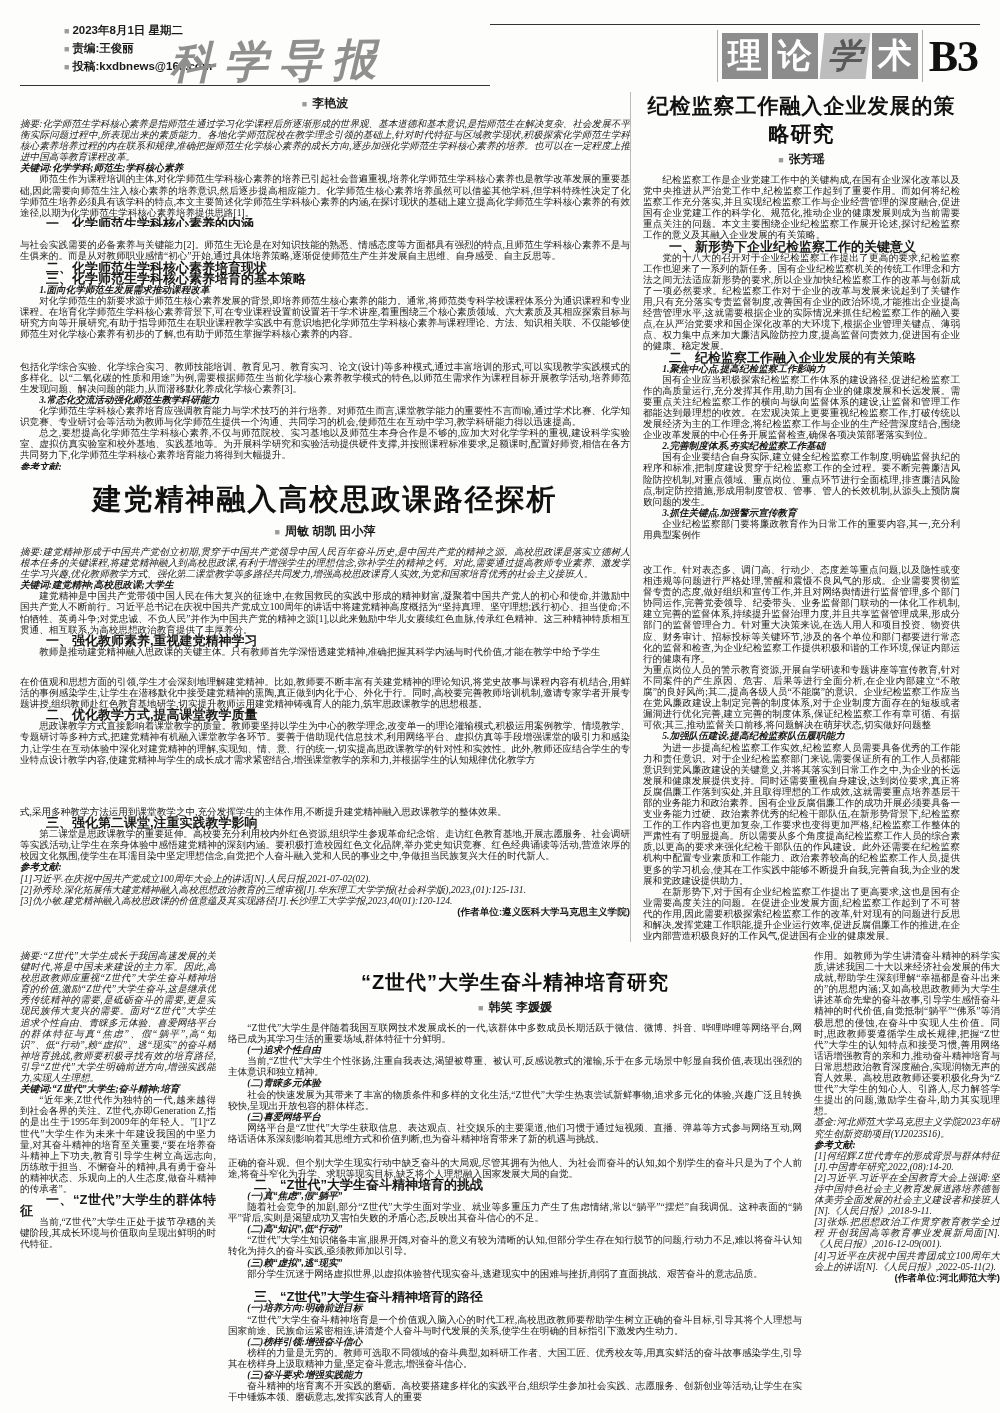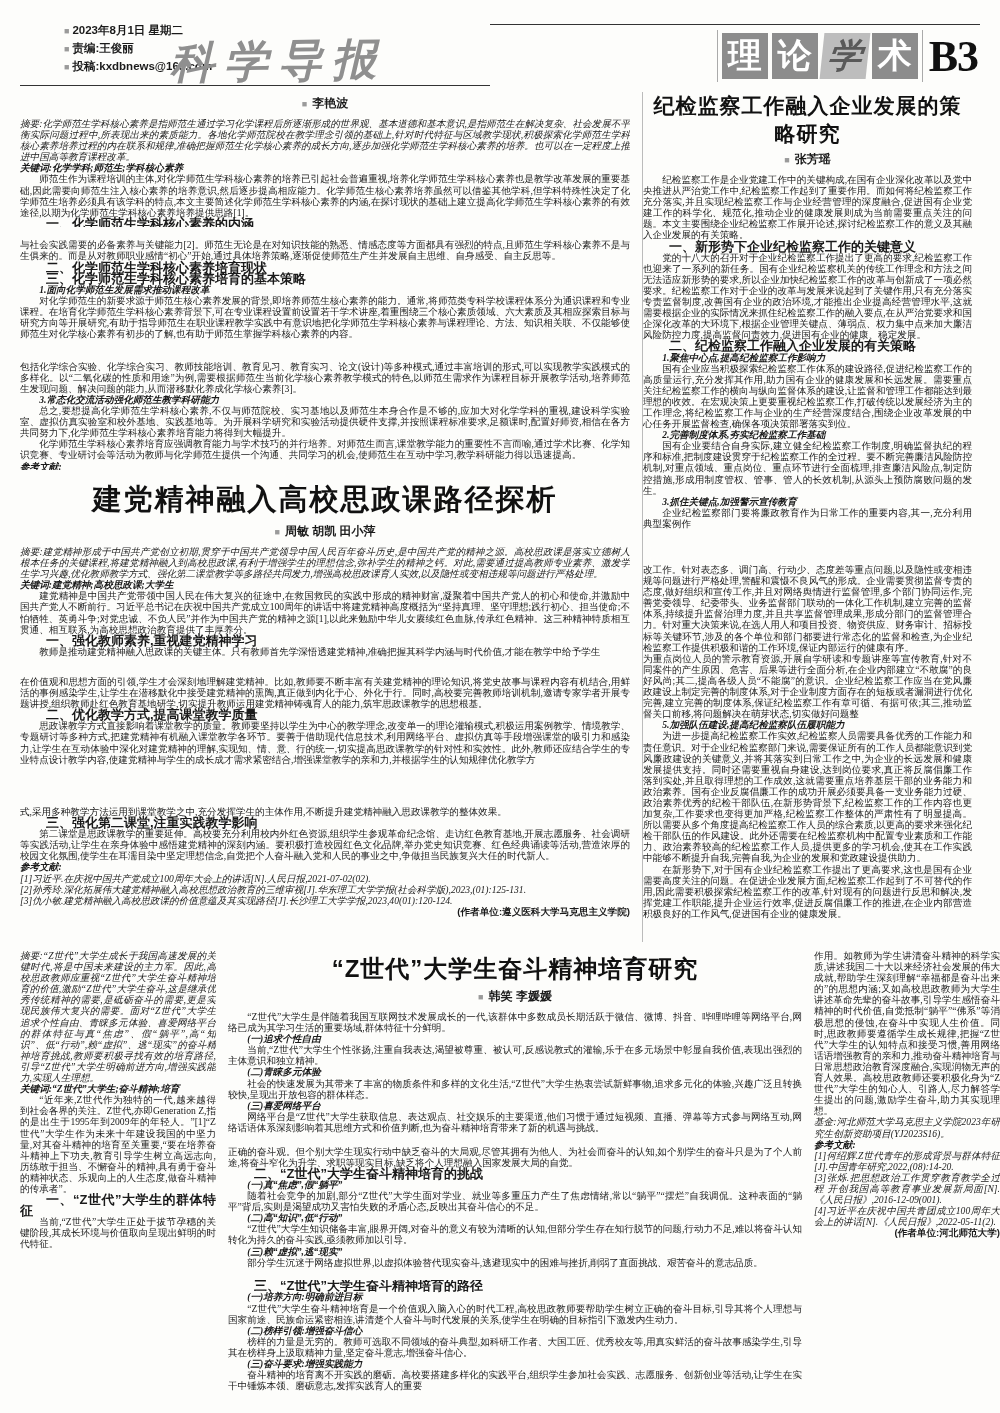--- a/index.html
+++ b/index.html
@@ -31,33 +31,33 @@
   .cont { text-indent:0; }
   .abs, .kw, .ref, .refh, .fund { font-style:italic; }
   .kw, .refh { font-weight:bold; }
   .h1 { font-weight:bold; font-style:normal; font-family:"Liberation Sans","DejaVu Sans",sans-serif; text-indent:2em; font-size:13px; }
   .h2 { font-weight:bold; font-style:italic; text-indent:2em; }
   .attr { font-weight:bold; text-align:right; font-family:"Liberation Sans",sans-serif; font-style:normal; }
 
   
   .band-top { display:flex; }
   .left-zone { width:610px; }
-  .right-zone { width:330px; margin-left:12px; border-left:1px solid #bbb; }
+  .right-zone { width:330px; border-left:1px solid #bbb; padding-left:12px; }
   .a1-title { font-size:29px; letter-spacing:2px; }
   .a1 .cols { height:352px; }
   .a2-title { font-size:21px; letter-spacing:1px; }
   .a2 .cols { height:768px; }
   .a3 { margin-top:10px; }
   .a3-title { font-size:29px; letter-spacing:2px; }
   .a3 .cols { height:378px; }
 
   .band-bottom { display:flex; margin-top:8px; gap:12px; }
   .a4-abscol { width:196px; overflow:hidden; font-size:9.6px; line-height:11.1px; text-align:justify; height:462px; flex:none; }
   .a4-mid { width:574px; flex:none; }
-  .a4-title { font-size:24px; letter-spacing:1px; margin-top:3px; }
+  .a4-title { font-size:20px; letter-spacing:1px; margin-top:19px; }
   .a4-mid .cols { height:392px; }
   .a4-lastcol { width:186px; overflow:hidden; font-size:9.6px; line-height:11.1px; text-align:justify; height:462px; flex:none; }
 </style>
 </head>
 <body>
 
 <div class="sheet">
 
   <div class="hdr">
     <div class="hdr-rule-left"></div>
@@ -94,34 +94,34 @@
           <div class="col">
               <div class="blk cont">与社会实践需要的必备素养与关键能力[2]。师范生无论是在对知识技能的熟悉、情感态度等方面都具有强烈的特点,且师范生学科核心素养不是与生俱来的。而是从对教师职业感情“初心”开始,通过具体培养策略,逐渐促使师范生产生并发展自主思维、自身感受、自主反思等。</div>
               <div class="blk h1">二、化学师范生学科核心素养培育现状</div>
               <div class="blk h1">三、化学师范生学科核心素养培育的基本策略</div>
               <div class="blk h2">1.面向化学师范生发展需求推动课程改革</div>
               <div class="blk para">对化学师范生的新要求源于师范生核心素养发展的背景,即培养师范生核心素养的能力。通常,将师范类专科学校课程体系分为通识课程和专业课程。在培育化学师范生学科核心素养背景下,可在专业课程设置前设置若干学术讲座,着重围绕三个核心素质领域、六大素质及其相应探索目标与研究方向等开展研究,有助于指导师范生在职业课程教学实践中有意识地把化学师范生学科核心素养与课程理论、方法、知识相关联、不仅能够使师范生对化学核心素养有初步的了解,也有助于师范生掌握学科核心素养的内容。</div>
             </div>
           <div class="col">
               <div class="blk cont">包括化学综合实验、化学综合实习、教师技能培训、教育见习、教育实习、论文(设计)等多种模式,通过丰富培训的形式,可以实现教学实践模式的多样化。以“二氧化碳的性质和用途”为例,需要根据师范生当前化学核心素养教学模式的特色,以师范生需求作为课程目标开展教学活动,培养师范生发现问题、解决问题的能力,从而潜移默化养成化学核心素养[3]。</div>
               <div class="blk h2">3.常态化交流活动强化师范生教学科研能力</div>
+              <div class="blk para">化学师范生学科核心素养培育应强调教育能力与学术技巧的并行培养。对师范生而言,课堂教学能力的重要性不言而喻,通过学术比赛、化学知识竞赛、专业研讨会等活动为教师与化学师范生提供一个沟通、共同学习的机会,使师范生在互动中学习,教学科研能力得以迅速提高。</div>
               <div class="blk para">总之,要想提高化学师范生学科核心素养,不仅与师范院校、实习基地以及师范生本身合作是不够的,应加大对化学学科的重视,建设科学实验室、虚拟仿真实验室和校外基地、实践基地等。为开展科学研究和实验活动提供硬件支撑,并按照课程标准要求,足额课时,配置好师资,相信在各方共同努力下,化学师范生学科核心素养培育能力将得到大幅提升。</div>
-              <div class="blk para">化学师范生学科核心素养培育应强调教育能力与学术技巧的并行培养。对师范生而言,课堂教学能力的重要性不言而喻,通过学术比赛、化学知识竞赛、专业研讨会等活动为教师与化学师范生提供一个沟通、共同学习的机会,使师范生在互动中学习,教学科研能力得以迅速提高。</div>
               <div class="blk refh">参考文献:</div>
               <div class="blk ref">[1]胡洪羽.师范专业认证下化学师范生核心素养培育研究[J].绵阳师范学院学报,2022,41(1):47-55.</div>
               <div class="blk ref">[2]孙蕊,黄牧友,刘辉凤,等.核心素养视角下师范生教学能力的因子分析[J].湖北师范学院学报(自然科学版),2022,32(2):42-45.</div>
             </div>
         </div>
       </div>
       <div class="a3">
         <div class="atitle a3-title">建党精神融入高校思政课路径探析</div>
         <div class="byline"><span class="sq">■</span><span>周敏  胡凯  田小萍</span></div>
         <div class="cols">
           <div class="col">
-              <div class="blk abs">摘要:建党精神形成于中国共产党创立初期,贯穿于中国共产党领导中国人民百年奋斗历史,是中国共产党的精神之源。高校思政课是落实立德树人根本任务的关键课程,将建党精神融入到高校思政课,有利于增强学生的理想信念,弥补学生的精神之钙。对此,需要通过提高教师专业素养、激发学生学习兴趣,优化教师教学方式、强化第二课堂教学等多路径共同发力,增强高校思政课育人实效,以及隐性或变相违规等问题进行严格处理。</div>
+              <div class="blk abs">摘要:建党精神形成于中国共产党创立初期,贯穿于中国共产党领导中国人民百年奋斗历史,是中国共产党的精神之源。高校思政课是落实立德树人根本任务的关键课程,将建党精神融入到高校思政课,有利于增强学生的理想信念,弥补学生的精神之钙。对此,需要通过提高教师专业素养、激发学生学习兴趣,优化教师教学方式、强化第二课堂教学等多路径共同发力,增强高校思政课育人实效,为党和国家培育优秀的社会主义接班人。</div>
               <div class="blk kw">关键词:建党精神;高校思政课;大学生</div>
               <div class="blk para">建党精神是中国共产党带领中国人民在伟大复兴的征途中,在救国救民的实践中形成的精神财富,凝聚着中国共产党人的初心和使命,并激励中国共产党人不断前行。习近平总书记在庆祝中国共产党成立100周年的讲话中将建党精神高度概括为“坚持真理、坚守理想;践行初心、担当使命;不怕牺牲、英勇斗争;对党忠诚、不负人民”并作为中国共产党的精神之源[1],以此来勉励中华儿女赓续红色血脉,传承红色精神。这三种精神特质相互贯通、相互联系,为高校思想政治教育提供了丰厚养分。</div>
               <div class="blk h1">一、强化教师素养,重视建党精神学习</div>
               <div class="blk para">教师是推动建党精神融入思政课的关键主体。只有教师首先学深悟透建党精神,准确把握其科学内涵与时代价值,才能在教学中给予学生</div>
             </div>
           <div class="col">
               <div class="blk cont">在价值观和思想方面的引领,学生才会深刻地理解建党精神。比如,教师要不断丰富有关建党精神的理论知识,将党史故事与课程内容有机结合,用鲜活的事例感染学生,让学生在潜移默化中接受建党精神的熏陶,真正做到内化于心、外化于行。同时,高校要完善教师培训机制,邀请专家学者开展专题讲授,组织教师赴红色教育基地研学,切实提升教师运用建党精神铸魂育人的能力,筑牢思政课教学的思想根基。</div>
               <div class="blk h1">二、优化教学方式,提高课堂教学质量</div>
               <div class="blk para">思政课教学方式直接影响着课堂教学的质量。教师要坚持以学生为中心的教学理念,改变单一的理论灌输模式,积极运用案例教学、情境教学、专题研讨等多种方式,把建党精神有机融入课堂教学各环节。要善于借助现代信息技术,利用网络平台、虚拟仿真等手段增强课堂的吸引力和感染力,让学生在互动体验中深化对建党精神的理解,实现知、情、意、行的统一,切实提高思政课教学的针对性和实效性。此外,教师还应结合学生的专业特点设计教学内容,使建党精神与学生的成长成才需求紧密结合,增强课堂教学的亲和力,并根据学生的认知规律优化教学方</div>
             </div>
@@ -205,19 +205,20 @@
             <div class="blk h2">(三)奋斗要求:增强实践能力</div>
             <div class="blk para">奋斗精神的培育离不开实践的磨砺。高校要搭建多样化的实践平台,组织学生参加社会实践、志愿服务、创新创业等活动,让学生在实干中锤炼本领、磨砺意志,发挥实践育人的重要</div>
           </div>
       </div>
     </div>
     <div class="a4-lastcol">
         <div class="blk cont">作用。如教师为学生讲清奋斗精神的科学实质,讲述我国二十大以来经济社会发展的伟大成就,帮助学生深刻理解“幸福都是奋斗出来的”的思想内涵;又如高校思政教师为大学生讲述革命先辈的奋斗故事,引导学生感悟奋斗精神的时代价值,自觉抵制“躺平”“佛系”等消极思想的侵蚀,在奋斗中实现人生价值。同时,思政教师要遵循学生成长规律,把握“Z世代”大学生的认知特点和接受习惯,善用网络话语增强教育的亲和力,推动奋斗精神培育与日常思想政治教育深度融合,实现润物无声的育人效果。高校思政教师还要积极化身为“Z世代”大学生的知心人、引路人,尽力解答学生提出的问题,激励学生奋斗,助力其实现理想。</div>
         <div class="blk fund">基金:河北师范大学马克思主义学院2023年研究生创新资助项目(YJ2023S16)。</div>
         <div class="blk refh">参考文献:</div>
         <div class="blk ref">[1]何绍辉.Z世代青年的形成背景与群体特征[J].中国青年研究,2022,(08):14-20.</div>
+        <div class="blk ref">[2]习近平.习近平在全国教育大会上强调:坚持中国特色社会主义教育发展道路培养德智体美劳全面发展的社会主义建设者和接班人[N].《人民日报》,2018-9-11.</div>
         <div class="blk ref">[3]张烁.把思想政治工作贯穿教育教学全过程 开创我国高等教育事业发展新局面[N].《人民日报》,2016-12-09(001).</div>
         <div class="blk ref">[4]习近平在庆祝中国共青团成立100周年大会上的讲话[N].《人民日报》,2022-05-11(2).</div>
         <div class="blk attr">(作者单位:河北师范大学)</div>
       </div>
   </div>
 
 </div>
 
 </body></html>

